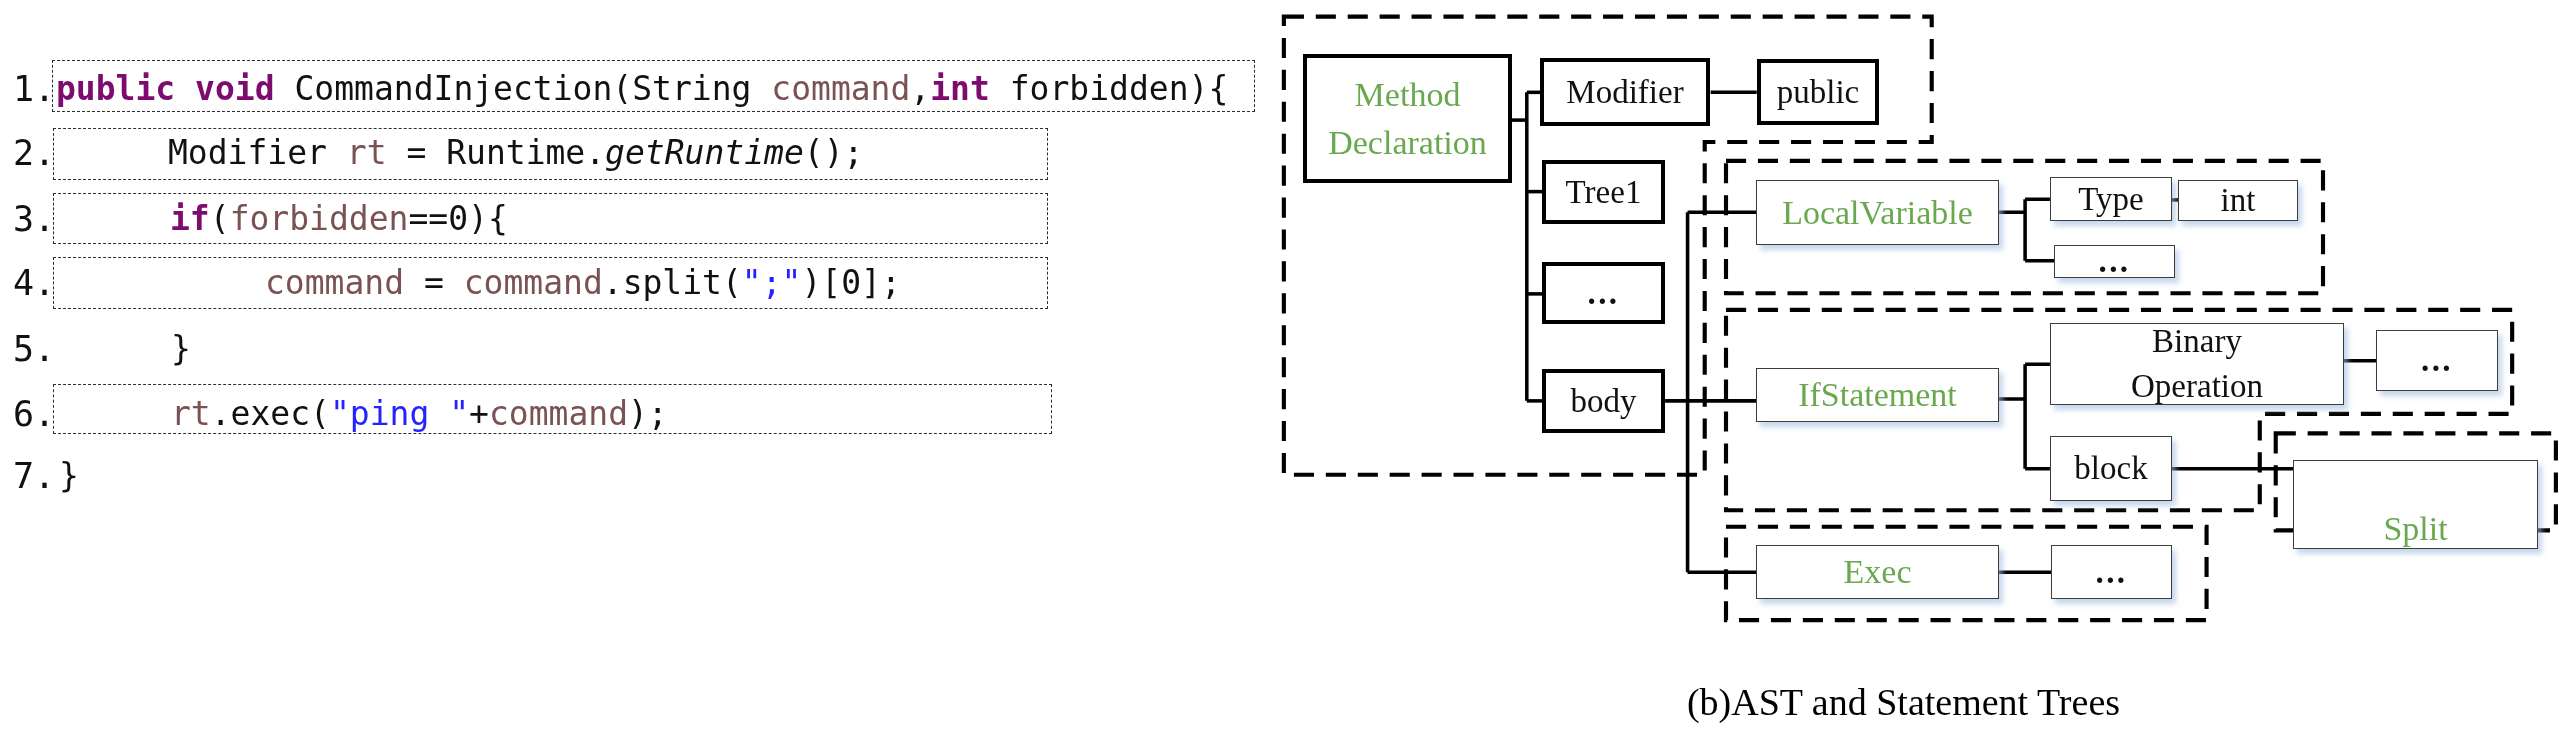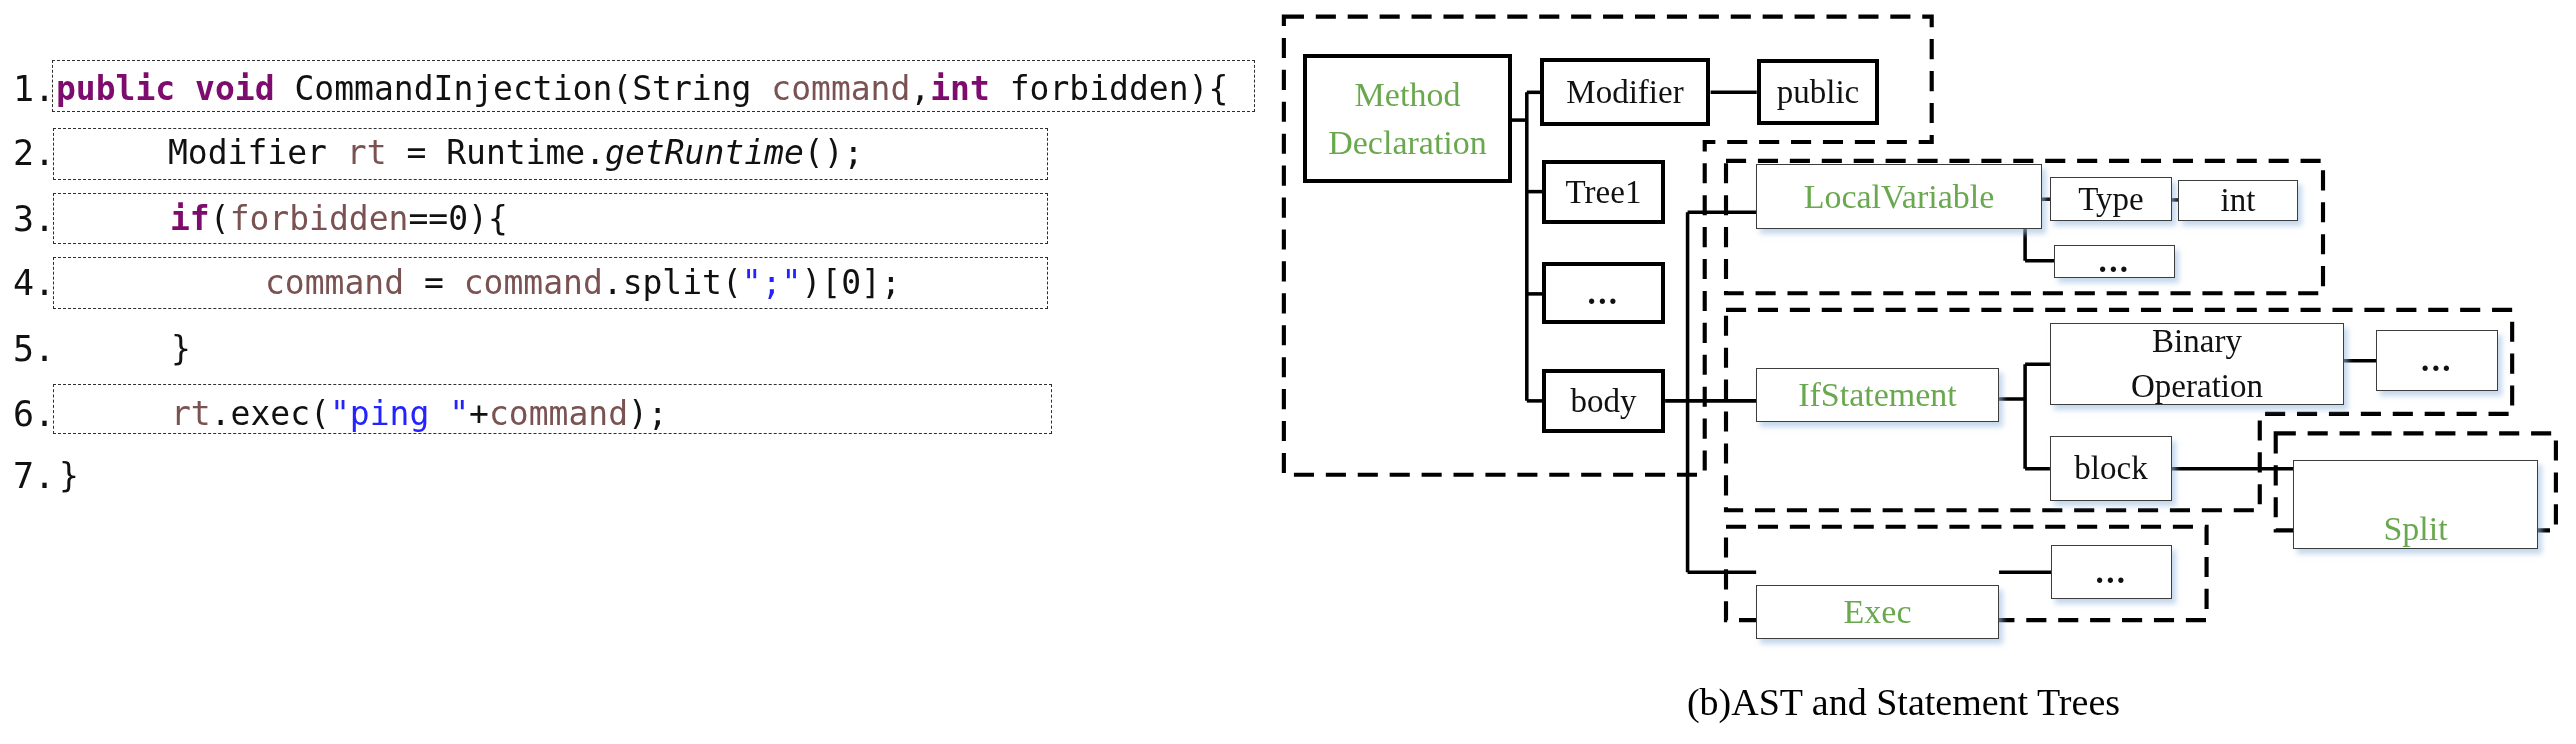--- a/index.html
+++ b/index.html
@@ -122,21 +122,21 @@
     <div class="node ast" style="left:1542px;top:160px;width:123px;height:64px;">
       <span>Tree1</span>
       </div>
     <div class="node ast dots" style="left:1542px;top:262px;width:123px;height:62px;">
       <span>...</span>
       </div>
     <div class="node ast" style="left:1542px;top:369px;width:123px;height:64px;">
       <span>body</span>
       </div>
 
-    <div class="node stmt green" style="left:1756px;top:164px;width:286px;height:65px;">
+    <div class="node stmt green" style="left:1756px;top:180px;width:243px;height:65px;">
       <span>LocalVariable</span>
       </div>
     <div class="node stmt" style="left:2050px;top:177px;width:122px;height:44px;text-align:center;">
       <span>Type</span>
       </div>
     <div class="node stmt" style="left:2178px;top:180px;width:120px;height:41px;">
       <span>int</span>
       </div>
     <div class="node stmt dots" style="left:2054px;top:245px;width:121px;height:32.5px;">
       <span>...</span>
@@ -151,21 +151,21 @@
     <div class="node stmt dots" style="left:2376px;top:330px;width:122px;height:61px;">
       <span>...</span>
       </div>
     <div class="node stmt" style="left:2050px;top:436px;width:122px;height:65px;">
       <span>block</span>
       </div>
     <div class="node stmt green" style="left:2293px;top:460px;width:245px;height:89px;align-items:flex-end;">
       <span>Split</span>
       </div>
 
-    <div class="node stmt green" style="left:1756px;top:545px;width:243px;height:54px;margin-top:40px;">
+    <div class="node stmt green" style="left:1756px;top:545px;width:243px;height:54px;">
       <span>Exec</span>
       </div>
     <div class="node stmt dots" style="left:2051px;top:545px;width:121px;height:54px;">
       <span>...</span>
       </div>
   </section>
 
   <div class="caption" style="left:1667px;top:680px;width:473px;">(b)AST and Statement Trees</div>
 </div>
 

